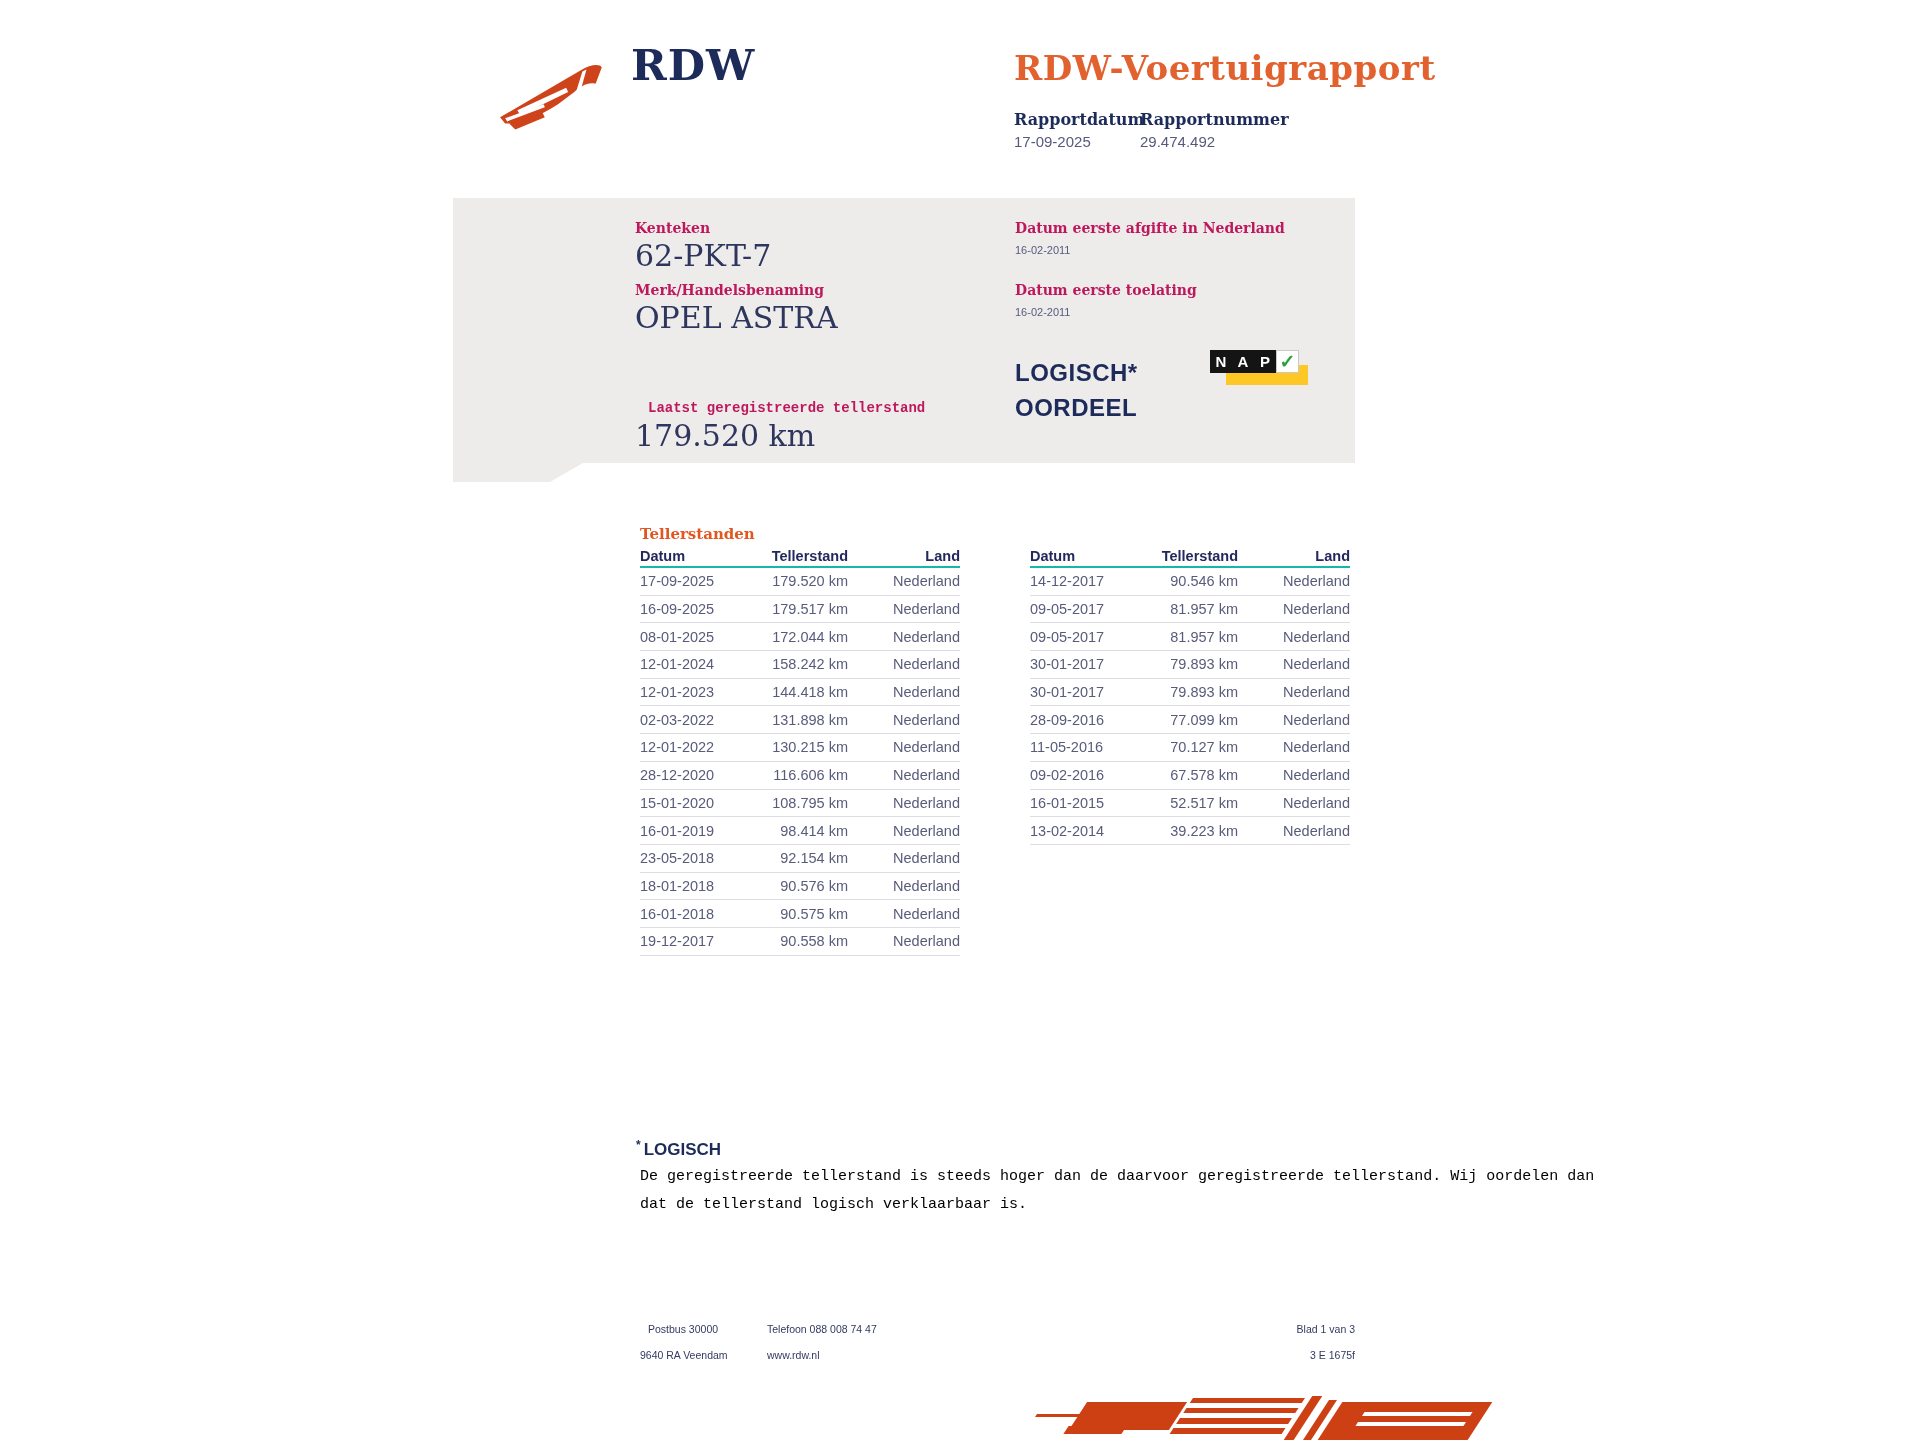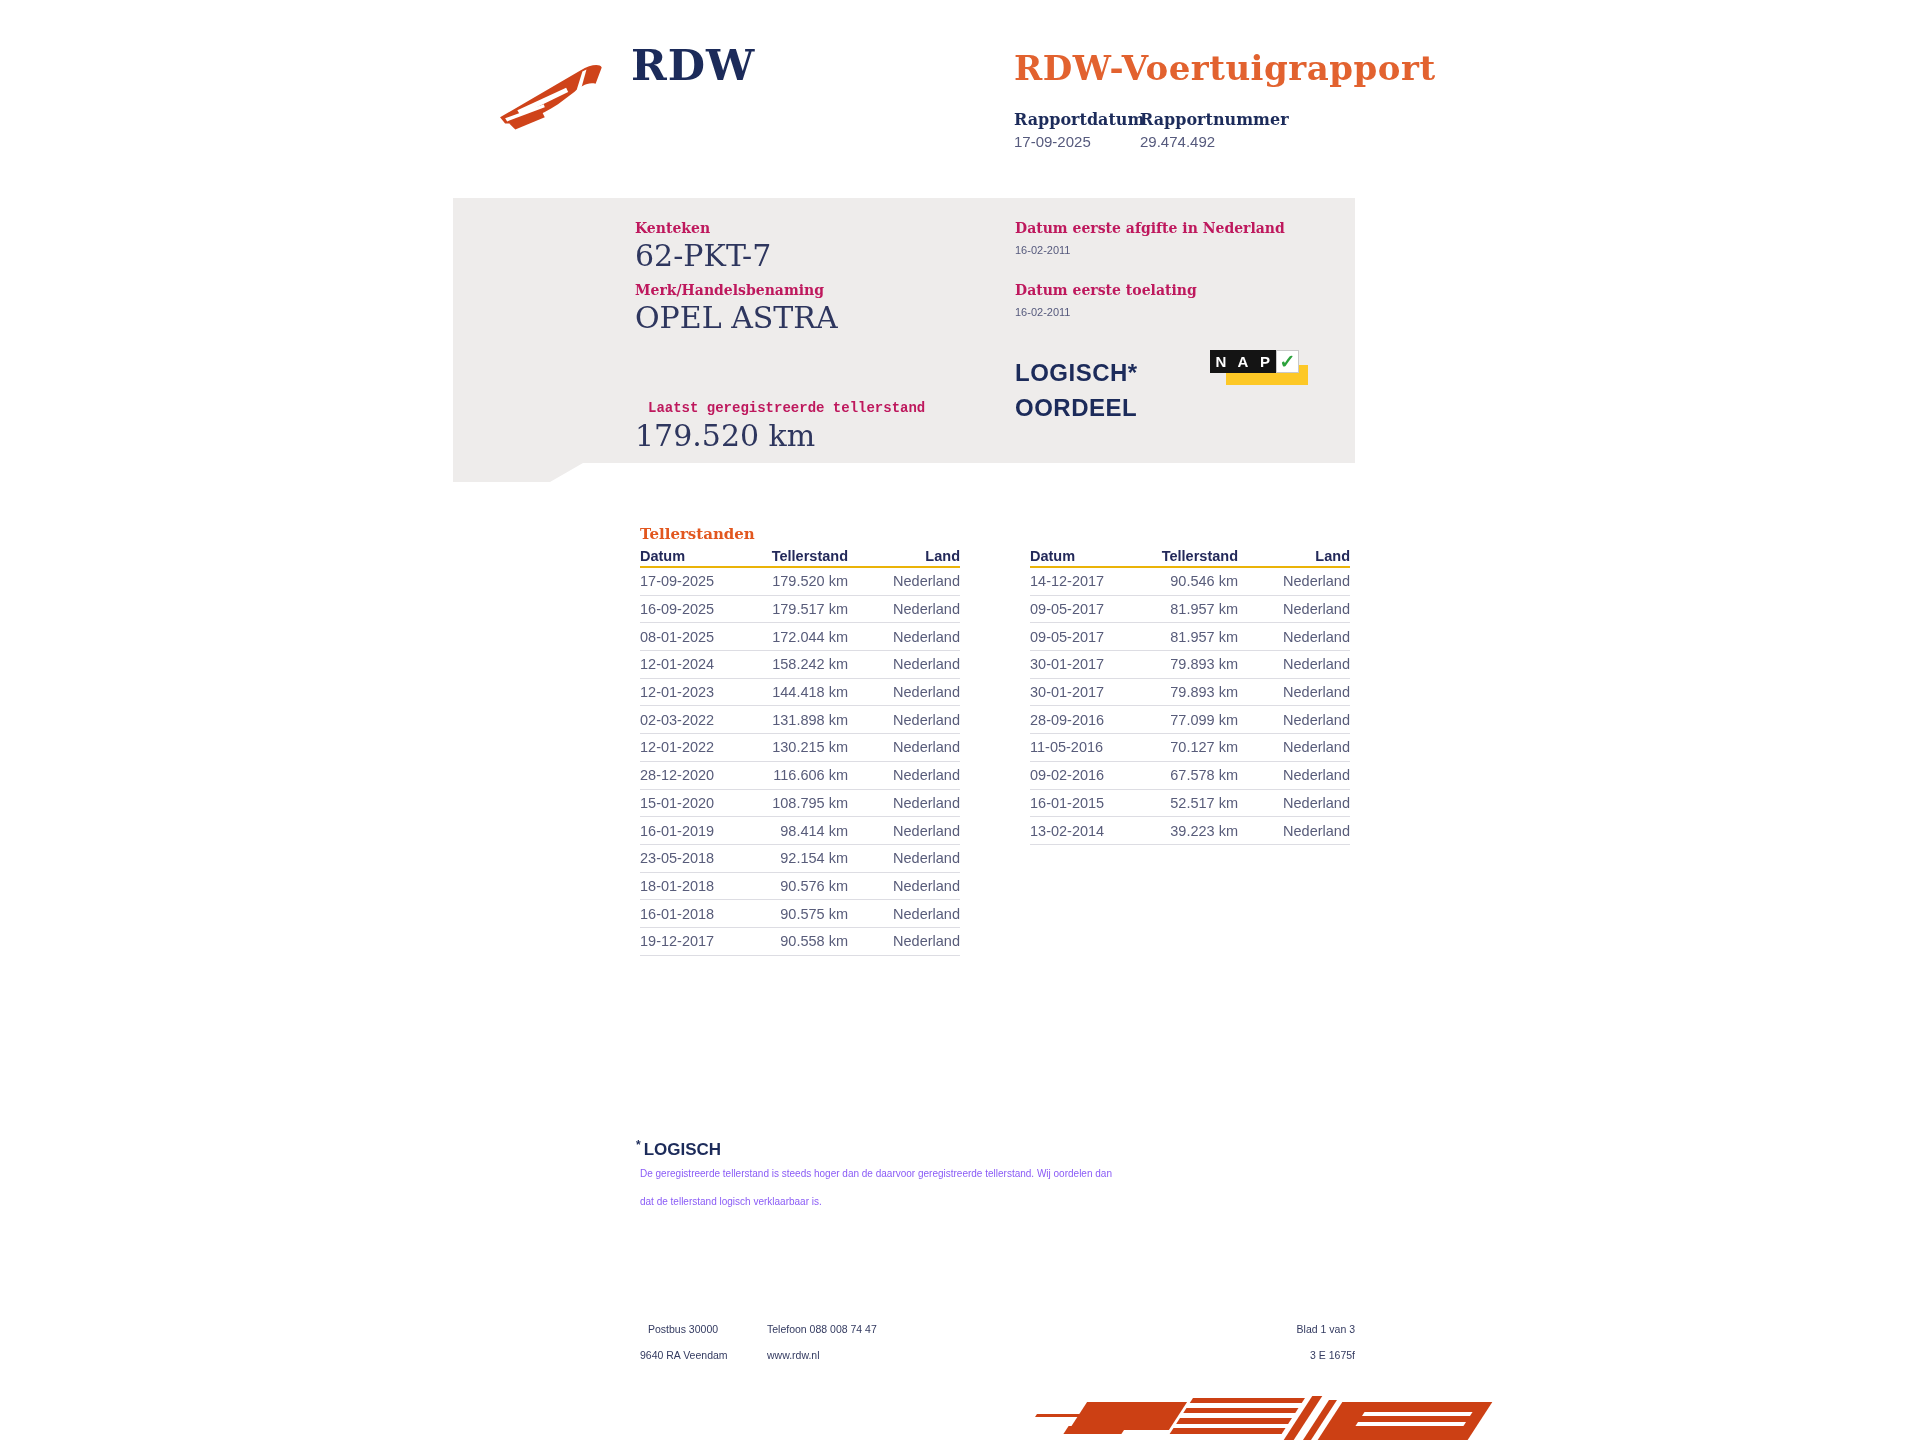--- a/index.html
+++ b/index.html
@@ -36,31 +36,31 @@
               font-size:15px; font-weight:bold; display:flex; align-items:center; justify-content:center; }
   .nap-check { position:absolute; top:0; left:66px; width:23px; height:23px; background:#fff;
                border:1px solid #c9c9c9; color:#2ca23c; font-size:19px; font-weight:bold;
                display:flex; align-items:center; justify-content:center; }
 
   
   .sec-title { position:absolute; left:640px; top:525px; font-size:15px; font-weight:bold; color:#e2571f; }
   .ttable { position:absolute; top:549px; width:320px; font-size:14.5px; }
   .ttable.left { left:640px; } .ttable.right { left:1030px; }
   .thead { display:flex; align-items:flex-end; height:19px; font-weight:bold; color:#23295a;
-           border-bottom:2px solid #eab308; padding-bottom:2px; }
+           border-bottom:2px solid #14b8a6; padding-bottom:2px; }
   .trow { display:flex; align-items:center; height:27.7px; color:#585c7a;
           border-bottom:1px solid #dddde3; }
   .c-datum { width:120px; text-align:left; }
   .c-km    { width:88px;  text-align:right; }
   .c-land  { flex:1;      text-align:right; }
 
   
   .fn-title { position:absolute; left:636px; top:1138px; font-size:17px; font-weight:bold; color:#1c2b5a; }
   .fn-title .star { font-size:12px; vertical-align:6px; margin-right:3px; }
-  .fn-line { position:absolute; left:640px; font-size:10px; color:#8b5cf6; white-space:nowrap; }
+  .fn-line { position:absolute; left:640px; font-size:15px; color:#000000; white-space:nowrap;font-family:Liberation Mono, monospace; }
 
   
   .ft { position:absolute; font-size:10.5px; color:#333a60; }
   .ft-right { width:200px; text-align:right; }
 
   
   .speed { position:absolute; left:1030px; top:1396px; width:460px; height:44px; }
   .sk { position:absolute; transform:skewX(-33deg); background:#cc4014; }
   .striped { background:repeating-linear-gradient(to bottom,#cc4014 0 5.5px,#ffffff 5.5px 10px); }
 </style>

